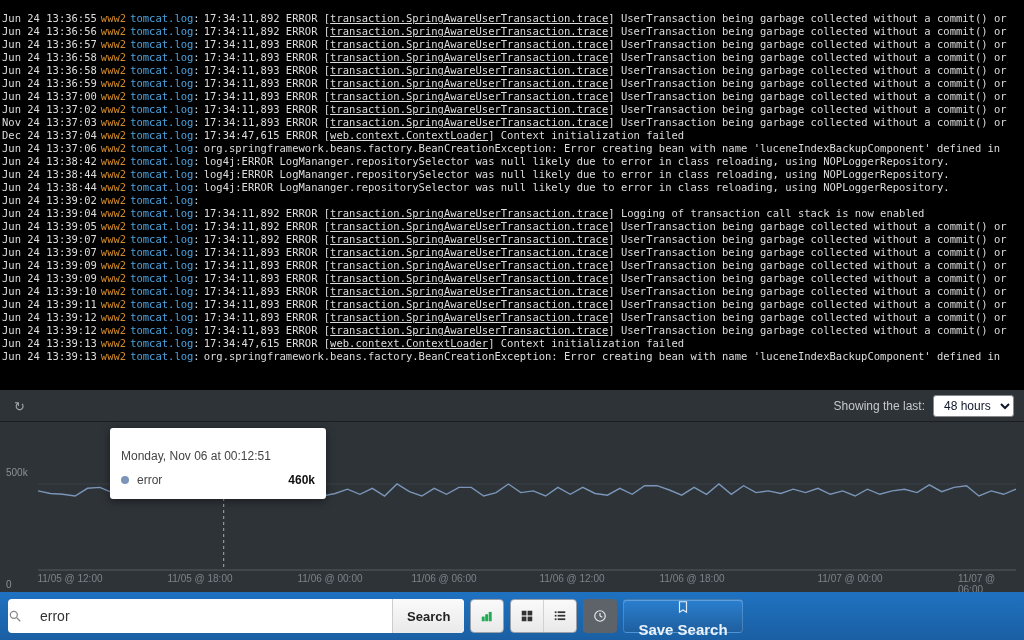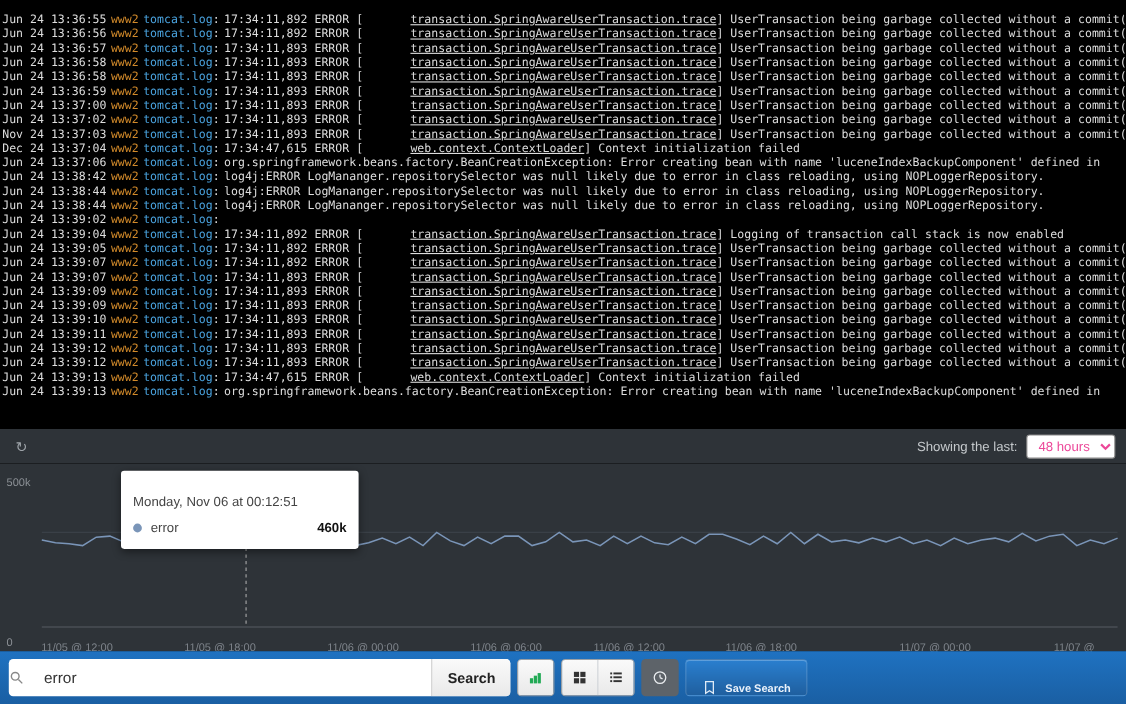--- a/index.html
+++ b/index.html
@@ -10,45 +10,45 @@
     font-size: 10.5px; line-height: 13px; padding: 12px 2px; overflow: hidden;
     white-space: nowrap;
     border-radius: 24px;
   }
   .log-line { display: flex; }
   .ts   { color: #ddd; }
   .host { color: #d28a2a; margin: 0 4px; }
   .src  { color: #4aa3df; }
   .colon{ color: #ddd; }
   .msg  { color: #ddd; margin-left: 4px; }
-  .underlined { text-decoration: underline; margin-left: 43px; }
+  .underlined { text-decoration: underline; }
 
   .chart-pane {
     position: relative; width: 1024px; height: 202px;
     background: #2e3338; font-family: "Helvetica Neue", Arial, sans-serif;
   }
   .chart-topbar {
     position: absolute; top: 0; left: 0; right: 0; height: 32px;
     display: flex; align-items: center; justify-content: flex-end;
     padding: 0 10px 0 14px; color: #c5c9cc; font-size: 12px;
     box-shadow: inset 0 -1px 0 rgba(0,0,0,.4);
   }
   .refresh-icon { margin-right: auto; color: #9ea4a9; font-size: 13px; cursor: pointer; }
   .range-select {
-    margin-left: 8px; background: #fff; color: #ec4899; border: 1px solid #888;
+    margin-left: 8px; background: #fff; color: #0f172a; border: 1px solid #888;
     border-radius: 3px; font-size: 12px; padding: 2px 6px; height: 22px;
     font-family: inherit;
   }
   .y-label { position: absolute; left: 6px; color: #8c9196; font-size: 10px; }
-  .y-500k { top: 44px; }
+  .y-500k { top: 77px; }
   .y-0    { bottom: 2px; }
   .x-axis {
     position: absolute; left: 0; right: 0; bottom: 0; height: 20px;
     display: flex; color: #7d838a; font-size: 10px; align-items: flex-start;
-    padding-top: 12px;
+    padding-top: 1px;
   }
   .x-tick { position: absolute; transform: translateX(-50%); }
 
   .chart-svg { position: absolute; top: 32px; left: 0; width: 1024px; height: 150px; }
   .grid-top { stroke: #3a4047; stroke-width: 1; }
   .axis-line{ stroke: #565c63; stroke-width: 1; }
   .series   { fill: none; stroke: #7a95b8; stroke-width: 1.4; }
   .marker-line { stroke: #aaa; stroke-width: 1; stroke-dasharray: 3 3; }
   .marker-dot  { fill: #fff; stroke: #7a95b8; stroke-width: 2; }
 
@@ -106,22 +106,22 @@
   .combo .seg.bold { font-weight: 700; }
   .active-round {
     height: 34px; width: 34px; margin-left: 6px; border-radius: 4px;
     background: #5d6369; color: #e9ecef; display: flex; align-items: center;
     justify-content: center; font-size: 15px; cursor: pointer; border: none;
   }
   .blue-btn {
     height: 34px; margin-left: 6px; padding: 0 14px; border-radius: 4px;
     background: linear-gradient(#2a7fcf,#1f5f9f); color: #eaf2fb;
     border: 1px solid rgba(255,255,255,.18); box-shadow: inset 0 1px 0 rgba(255,255,255,.25);
-    display: flex; align-items: flex-end; font-size: 10px; cursor: pointer; gap: 7px;
-    font-family: inherit; font-weight: 700;
+    display: flex; align-items: center; font-size: 15px; cursor: pointer; gap: 7px;
+    font-family: inherit; font-weight: 700; flex-direction: column;
   }
   .blue-btn .ico { font-size: 13px; opacity: .95; }
   .spacer { flex: 1; }
 
   svg.ico-svg { width: 14px; height: 14px; display: block; }
 </style>
 </head>
 <body>
 
 <div class="log-pane" id="log-pane">
@@ -332,21 +332,21 @@
     <circle id="marker-dot" class="marker-dot" cx="223.69620253164558" cy="68.88" r="4"></circle>
   </svg>
 
   <span class="y-label y-500k">500k</span>
   <span class="y-label y-0">0</span>
 
   <div class="x-axis" id="x-axis">
       <span class="x-tick" style="left: 70px;">11/05 @ 12:00</span>
       <span class="x-tick" style="left: 200px;">11/05 @ 18:00</span>
       <span class="x-tick" style="left: 330px;">11/06 @ 00:00</span>
-      <span class="x-tick" style="left: 460px;">11/06 @ 06:00</span>
+      <span class="x-tick" style="left: 444px;">11/06 @ 06:00</span>
       <span class="x-tick" style="left: 572px;">11/06 @ 12:00</span>
       <span class="x-tick" style="left: 692px;">11/06 @ 18:00</span>
       <span class="x-tick" style="left: 850px;">11/07 @ 00:00</span>
       <span class="x-tick" style="left: 980px;">11/07 @ 06:00</span>
     </div>
 
   <div class="tooltip">
     <div class="tt-head">Monday, Nov 06 at 00:12:51</div>
     <div class="tt-row">
       <span class="tt-dot"></span>

